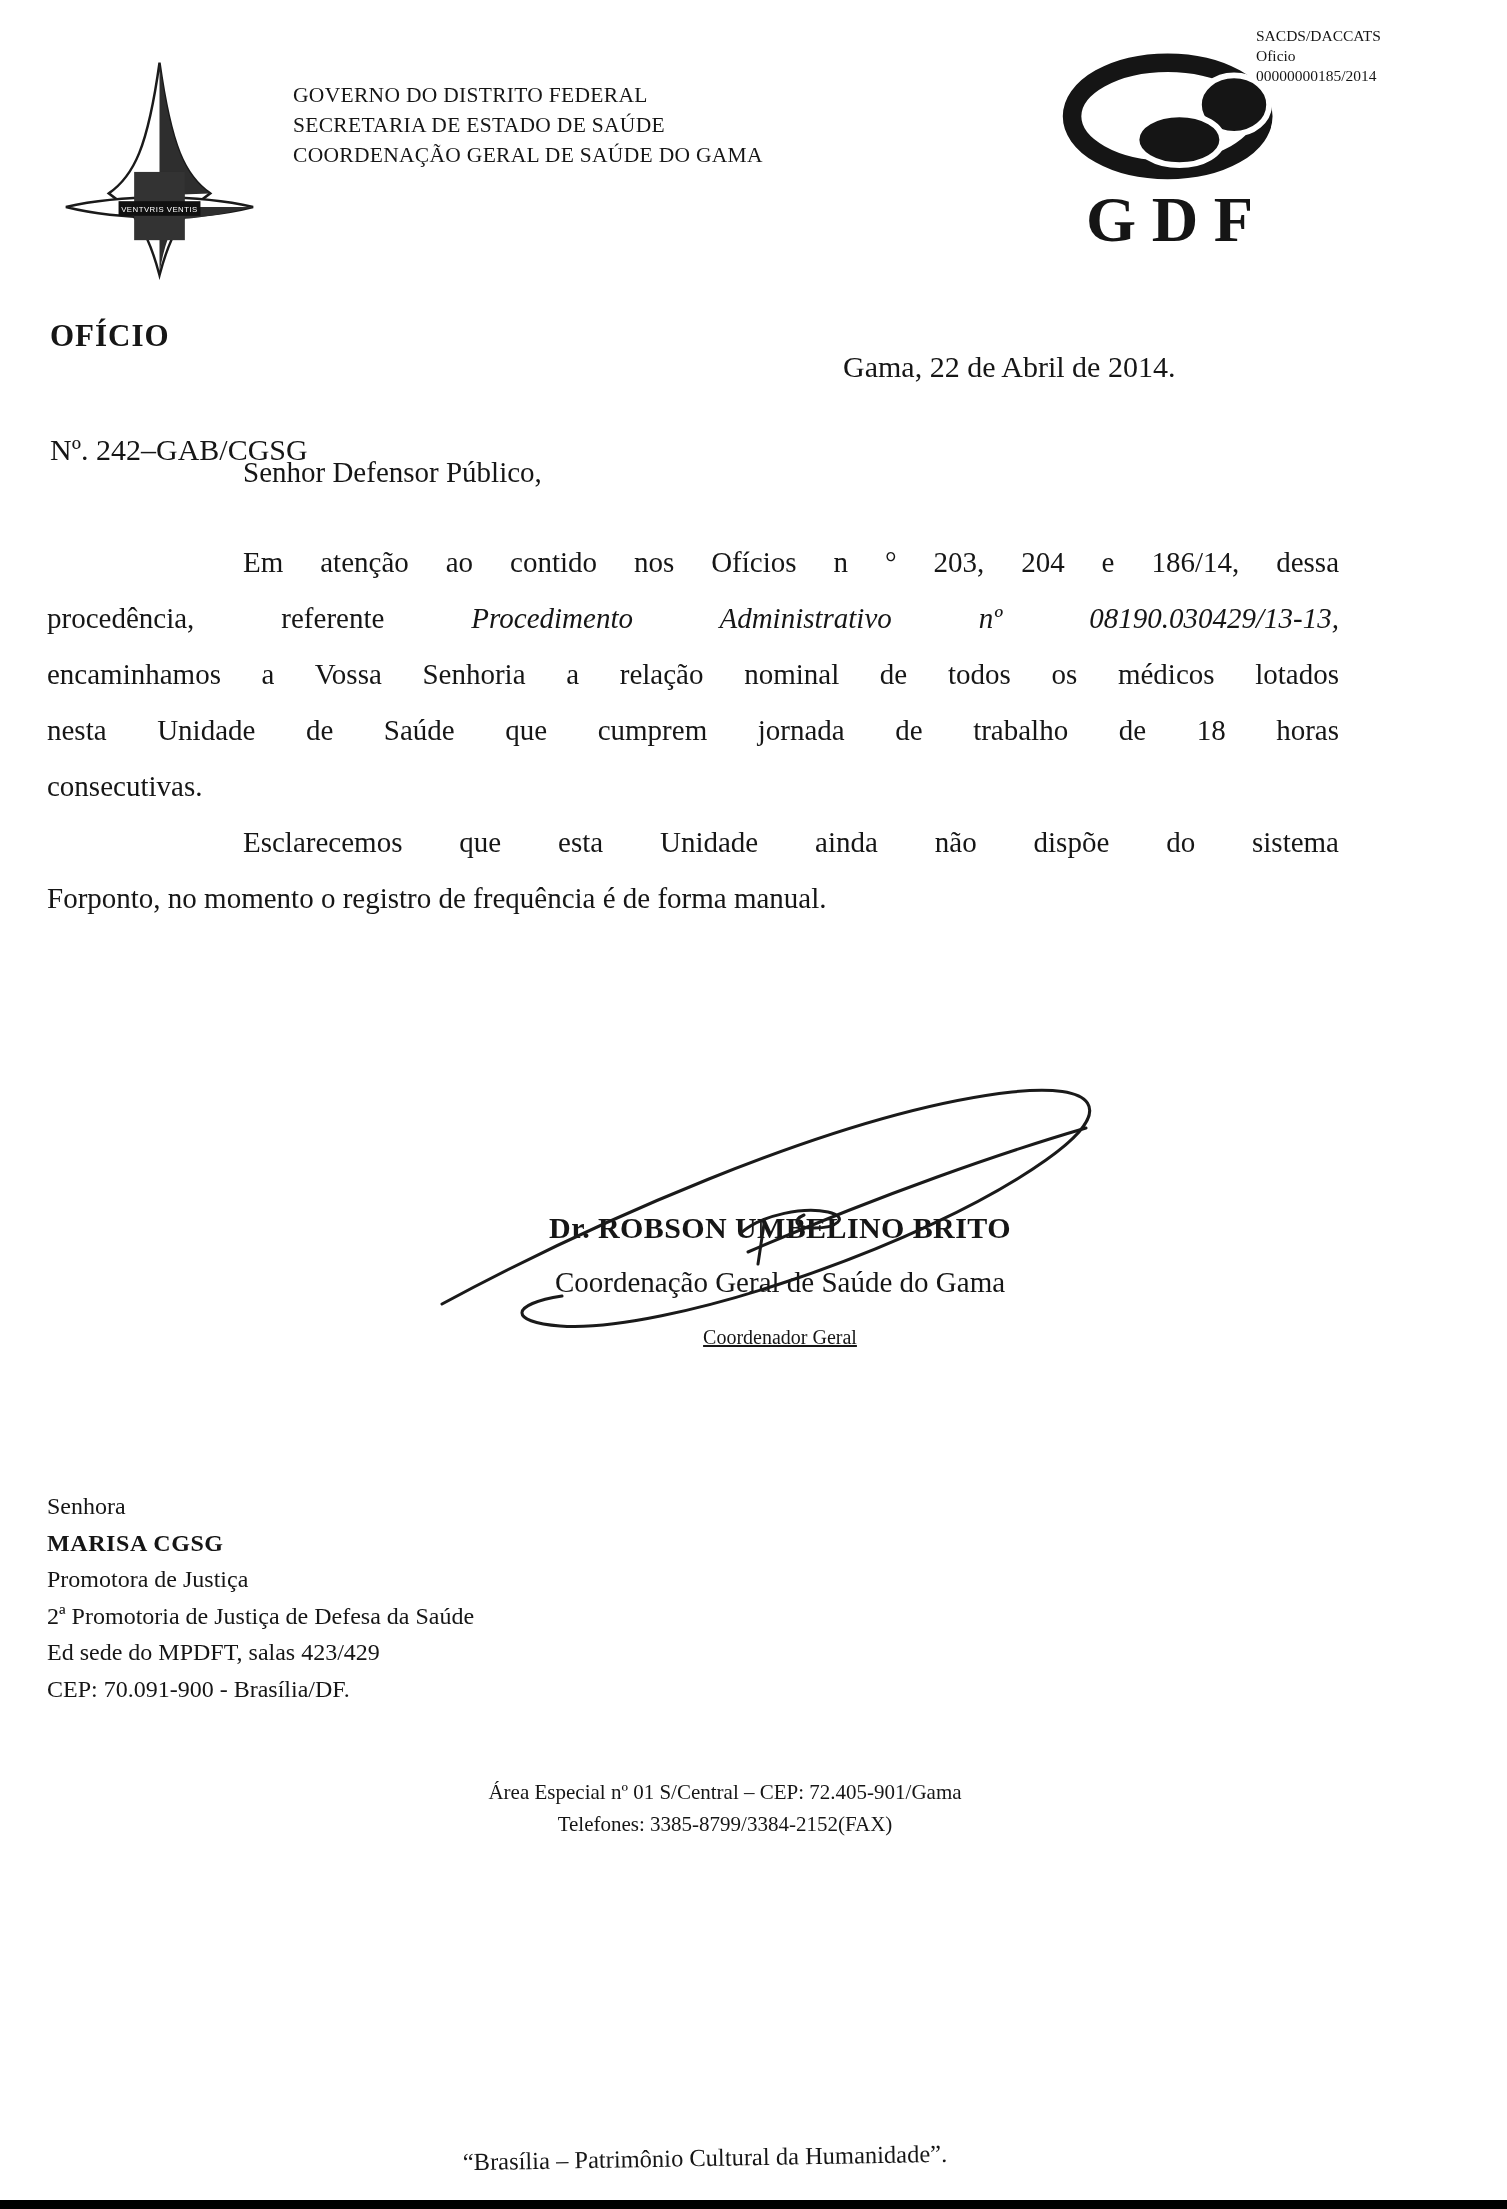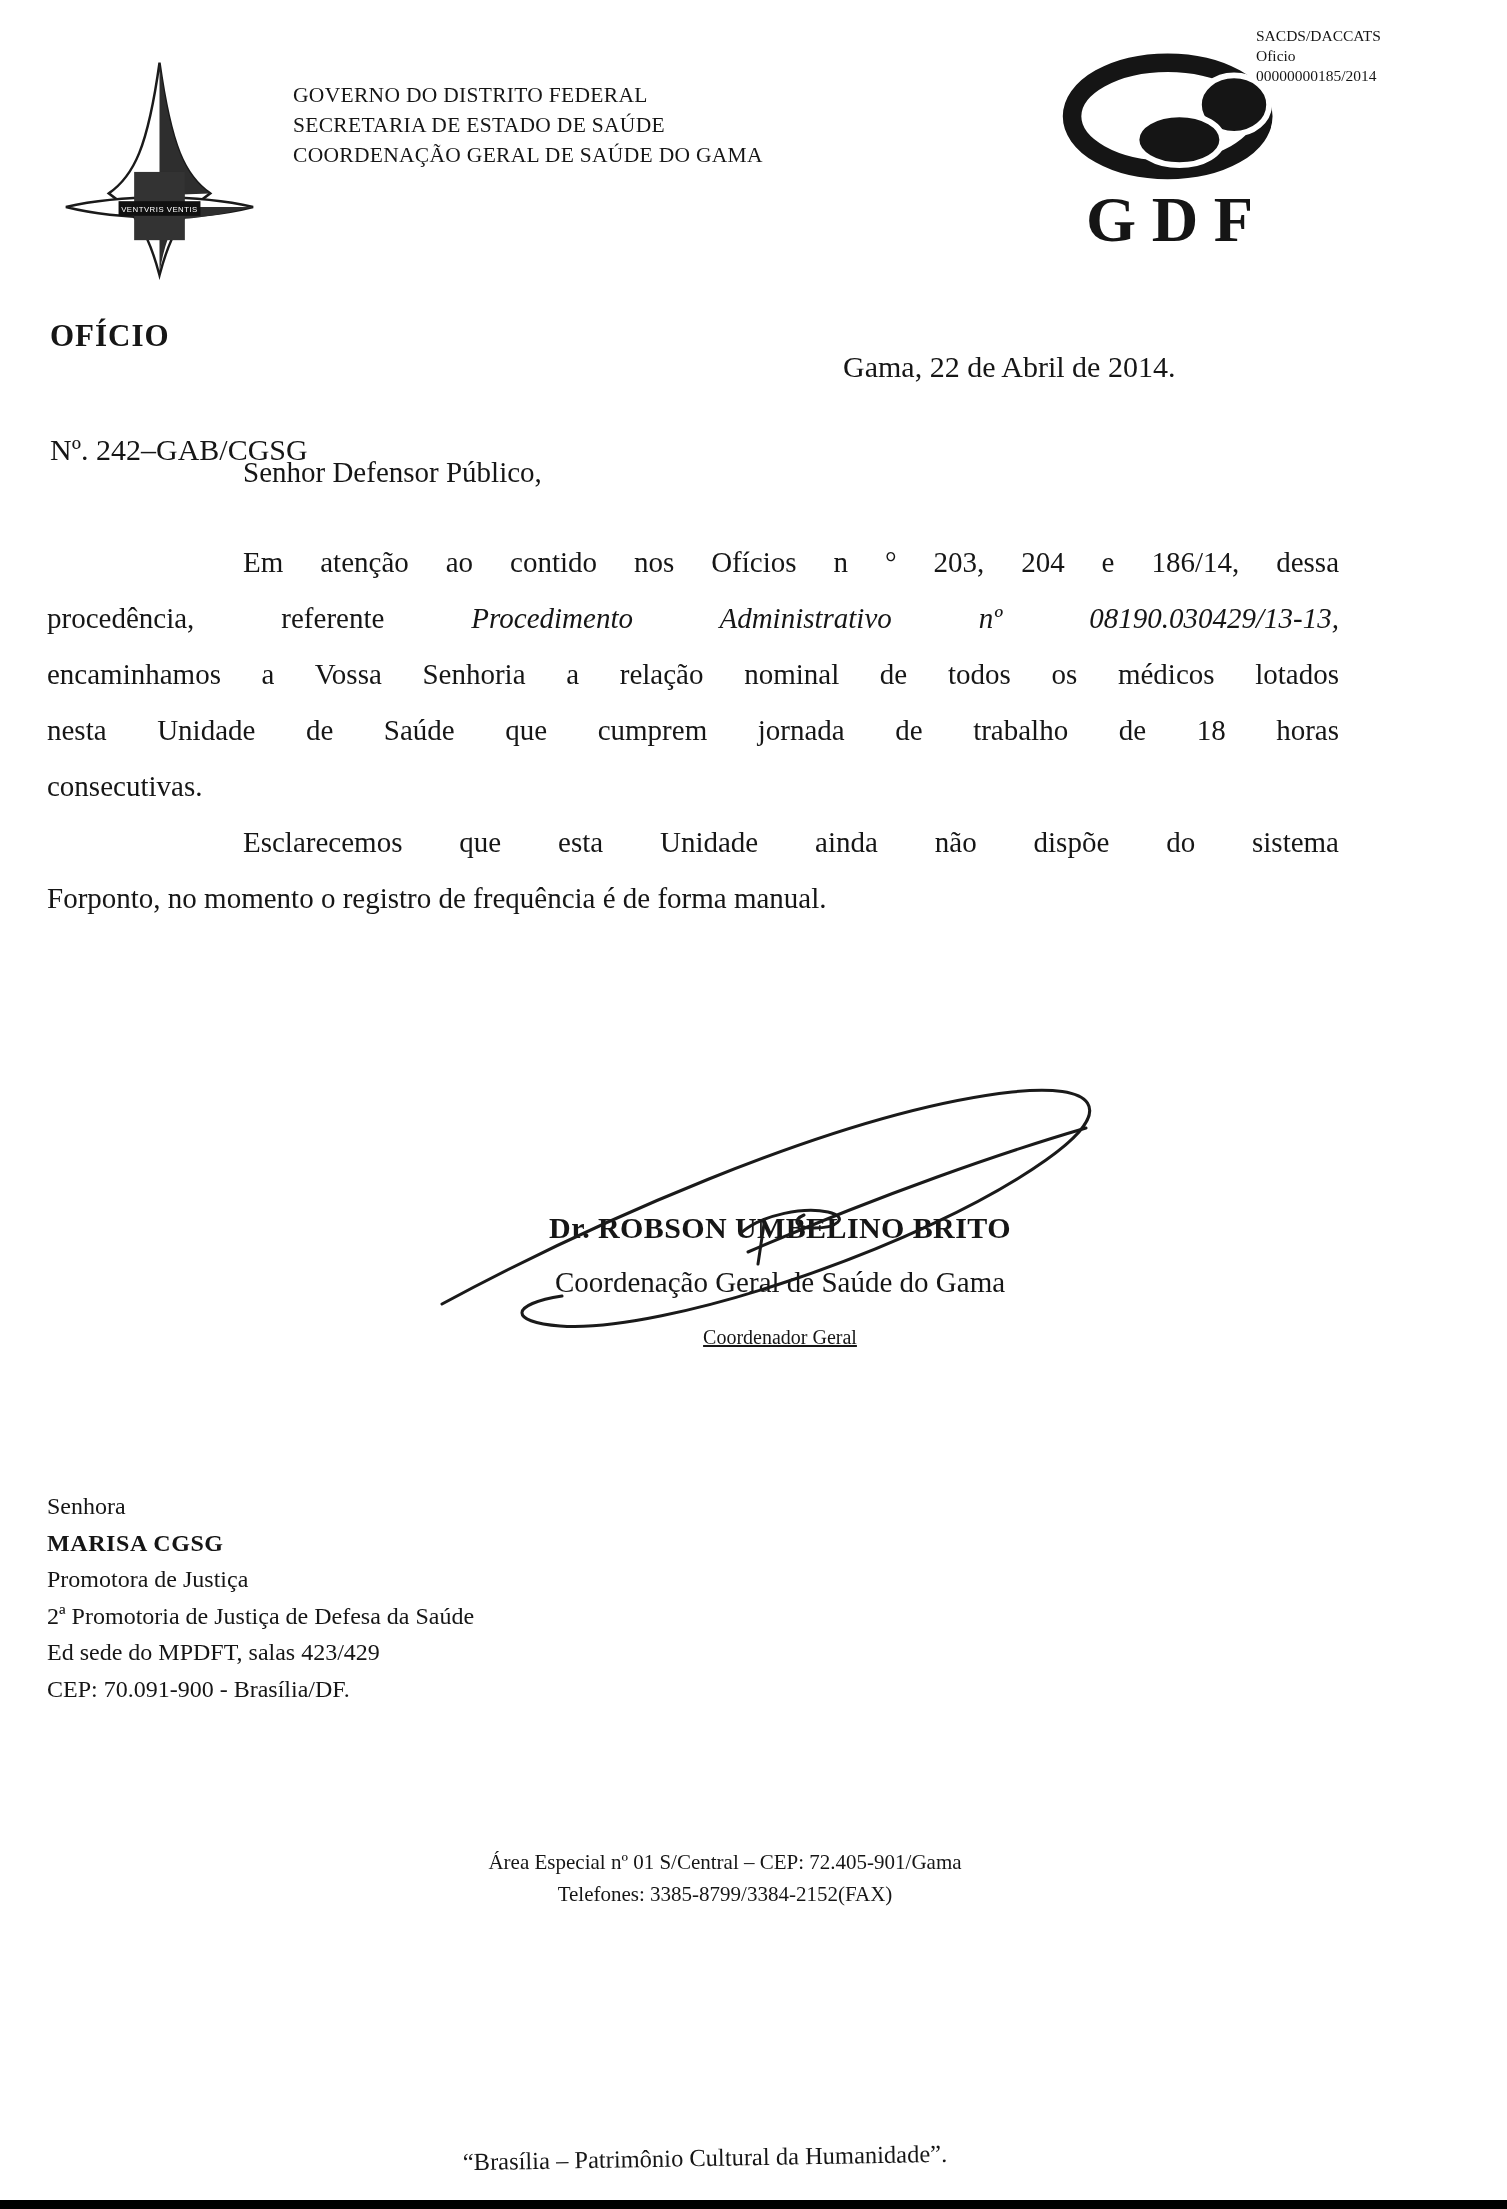--- a/index.html
+++ b/index.html
@@ -41,21 +41,21 @@
   .signer-block{left:280px;top:1200px;width:1000px;text-align:center;z-index:2;}
   .signer-name{font-size:30px;font-weight:bold;line-height:55px;letter-spacing:.4px;}
   .signer-org{font-size:29px;line-height:55px;}
   .signer-role{font-size:20px;line-height:55px;text-decoration:underline;}
 
   
   .recipient{left:47px;top:1488px;font-size:24px;line-height:36.5px;}
   .recipient .bold{font-weight:bold;letter-spacing:.6px;}
 
   
-  .footer-contact{left:225px;top:1846px;width:1000px;text-align:center;
+  .footer-contact{left:225px;top:1776px;width:1000px;text-align:center;
     font-size:21px;line-height:32px;}
   .motto{left:205px;top:2144px;width:1000px;text-align:center;font-size:24.5px;
     transform:rotate(-1deg);}
   .bottom-strip{left:0;top:2200px;width:1507px;height:9px;background:#000;}
 </style>
 </head>
 <body>
 
 <div class="page">
 

